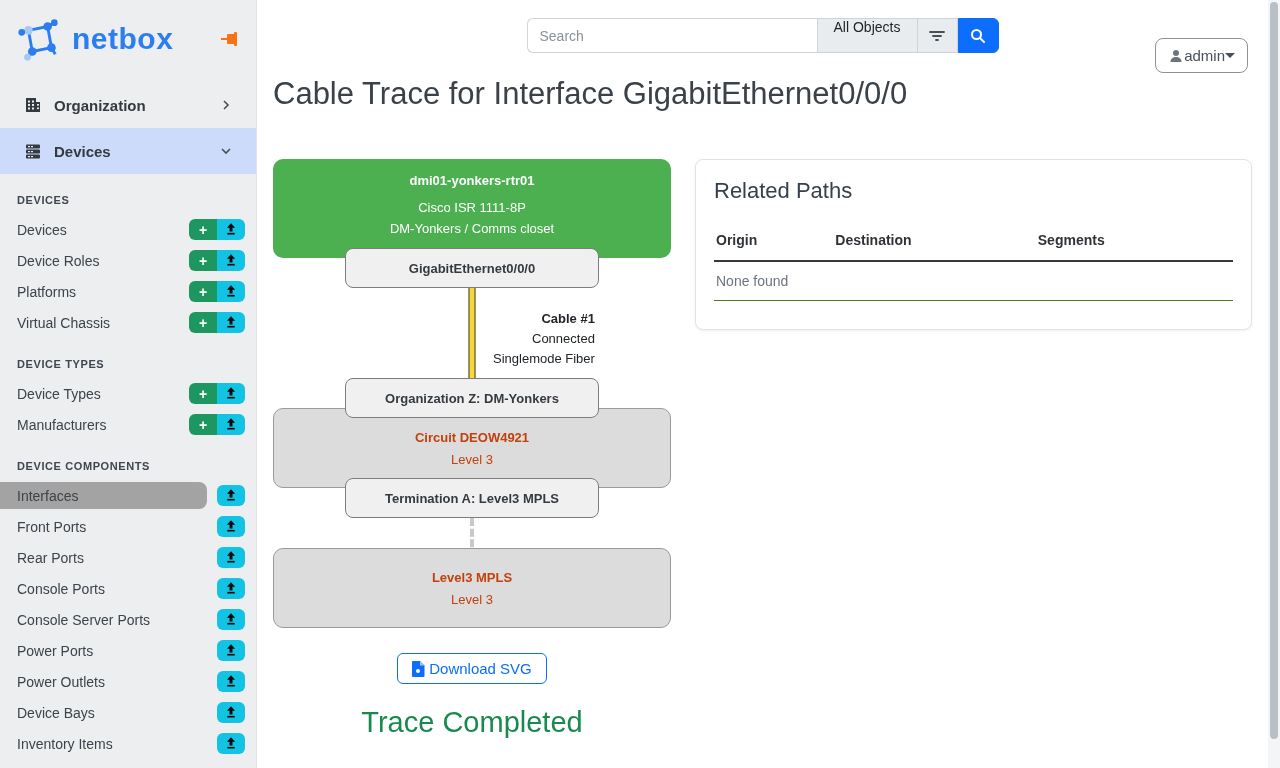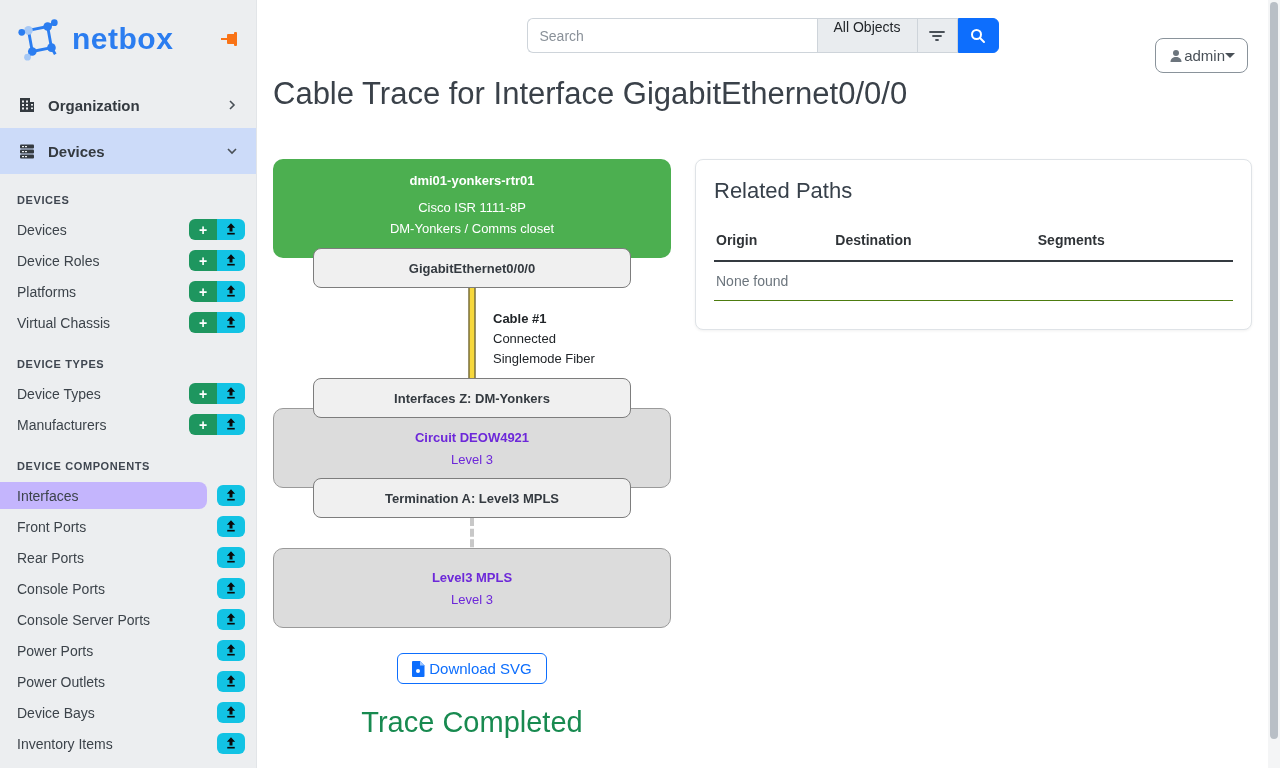--- a/index.html
+++ b/index.html
@@ -8,32 +8,32 @@
 
   
   .sidebar { position:absolute; left:0; top:0; width:257px; height:768px;
     background:#eceef0; border-right:1px solid #e2e5e8; }
   .logo-row { height:78px; display:flex; align-items:center; padding:8px 16px; }
   .logo-mark { width:46px; height:46px; }
   .wordmark { font-size:30px; font-weight:bold; color:#2b7df0; letter-spacing:0.5px; margin-left:10px; }
   .pin-btn { margin-left:auto; width:22px; height:22px; display:flex; align-items:center; justify-content:center; cursor:pointer; }
 
   .nav-main { margin-top:4px; }
-  .nav-row { height:46px; display:flex; align-items:center; padding:0 18px; cursor:pointer; }
+  .nav-row { height:46px; display:flex; align-items:center; padding:0 24px; cursor:pointer; }
   .nav-row.active { background:#ccdbf9; }
   .nav-ico { width:18px; height:18px; margin-right:12px; flex:none; }
   .nav-label { font-size:15px; font-weight:600; color:#343a40; }
   .nav-chev { margin-left:auto; width:12px; height:12px; }
 
   .side-section-title { margin:20px 17px 8px; font-size:11px; font-weight:bold;
     color:#3f4650; letter-spacing:0.6px; }
   .side-item { height:31px; display:flex; align-items:center; padding-right:11px; }
   .side-item-main { flex:1; height:27px; display:flex; align-items:center;
     padding-left:17px; border-radius:0 8px 8px 0; margin-right:10px; cursor:pointer; }
-  .side-item-main.active { background:#c4b5fd; }
+  .side-item-main.active { background:#a3a3a3; }
   .side-item-label { font-size:14px; color:#3c434a; }
   .btn-group { display:flex; flex:none; }
   .mini-btn { width:28px; height:21px; display:flex; align-items:center; justify-content:center; cursor:pointer; }
   .btn-add { background:#1e965f; color:#fff; font-size:14px; font-weight:bold;
     border-radius:6px 0 0 6px; line-height:1; }
   .btn-import { background:#12c3e4; border-radius:0 6px 6px 0; }
   .btn-import.solo { border-radius:6px; }
 
   
   .main { position:absolute; left:257px; top:0; width:1011px; height:768px; background:#fff; }
@@ -61,31 +61,31 @@
   .content { display:flex; margin-top:27px; }
   .trace-col { width:398px; margin-left:16px; flex:none; padding-top:20px; }
   .card-col { flex:1; margin-left:24px; margin-right:16px;margin-top:20px; }
 
   
   .node-parent { width:398px; border-radius:10px; display:flex; flex-direction:column;
     align-items:center; justify-content:center; text-align:center; }
   .node-device { background:#4caf50; height:99px; color:#fff; padding-bottom:8px; }
   .node-device .l1 { font-weight:bold; font-size:13px; margin-bottom:6px; }
   .node-device .l2, .node-device .l3 { font-size:13px; margin-top:6px; }
-  .node-term { width:318px; height:40px; margin:-10px auto 0; background:#f0f0f0;
+  .node-term { width:254px; height:40px; margin:-10px auto 0; background:#f0f0f0;
     border:1px solid #7d7d7d; border-radius:8px; display:flex; align-items:center;
     justify-content:center; font-size:13px; font-weight:bold; color:#343a40; position:relative; z-index:2; }
   .cable-seg { position:relative; height:100px; }
   .cable-line { position:absolute; left:50%; transform:translateX(-50%); top:0; bottom:0;
     width:7px; background:#f7d83c; border-left:1px solid #3a3a3a; border-right:1px solid #3a3a3a; }
-  .cable-label { position:absolute; left:calc(50% + 21px); top:21px; text-align:left;
+  .cable-label { position:absolute; left:calc(50% + 21px); top:21px; text-align:right;
     font-size:13px; line-height:20px; color:#212529; }
   .cable-label .cl1 { font-weight:bold; }
   .node-gray { background:#dcdcdc; border:1px solid #9a9a9a; height:80px; margin-top:-10px;
-    position:relative; z-index:1; color:#6d28d9; }
+    position:relative; z-index:1; color:#c2410c; }
   .node-gray .g1 { font-size:13px; font-weight:bold; }
   .node-gray .g2 { font-size:13px; margin-top:7px; }
   .dash-seg { height:40px; display:flex; justify-content:center; }
   .dash-line { width:0; border-left:4px dashed #c8c8c8; height:100%; }
   .dl-row { display:flex; justify-content:center; margin-top:25px; }
   .dl-btn { display:flex; align-items:center; gap:4px; height:31px; padding:0 14px;
     background:#fff; border:1px solid #0d6efd; border-radius:6px; color:#0d6efd;
     font-size:15px; cursor:pointer; }
   .trace-status { margin-top:22px; text-align:center; font-size:29px; font-weight:300; color:#188a50; }
 
@@ -446,21 +446,21 @@
       </div>
       <div class="node-term">GigabitEthernet0/0/0</div>
       <div class="cable-seg">
         <div class="cable-line"></div>
         <div class="cable-label">
           <div class="cl1">Cable #1</div>
           <div>Connected</div>
           <div>Singlemode Fiber</div>
         </div>
       </div>
-      <div class="node-term">Interfaces Z: DM-Yonkers</div>
+      <div class="node-term">Organization Z: DM-Yonkers</div>
       <div class="node-parent node-gray">
         <div class="g1">Circuit DEOW4921</div>
         <div class="g2">Level 3</div>
       </div>
       <div class="node-term">Termination A: Level3 MPLS</div>
       <div class="dash-seg">
           <div class="dash-line"></div>
         </div>
       <div class="node-parent node-gray">
         <div class="g1">Level3 MPLS</div>

